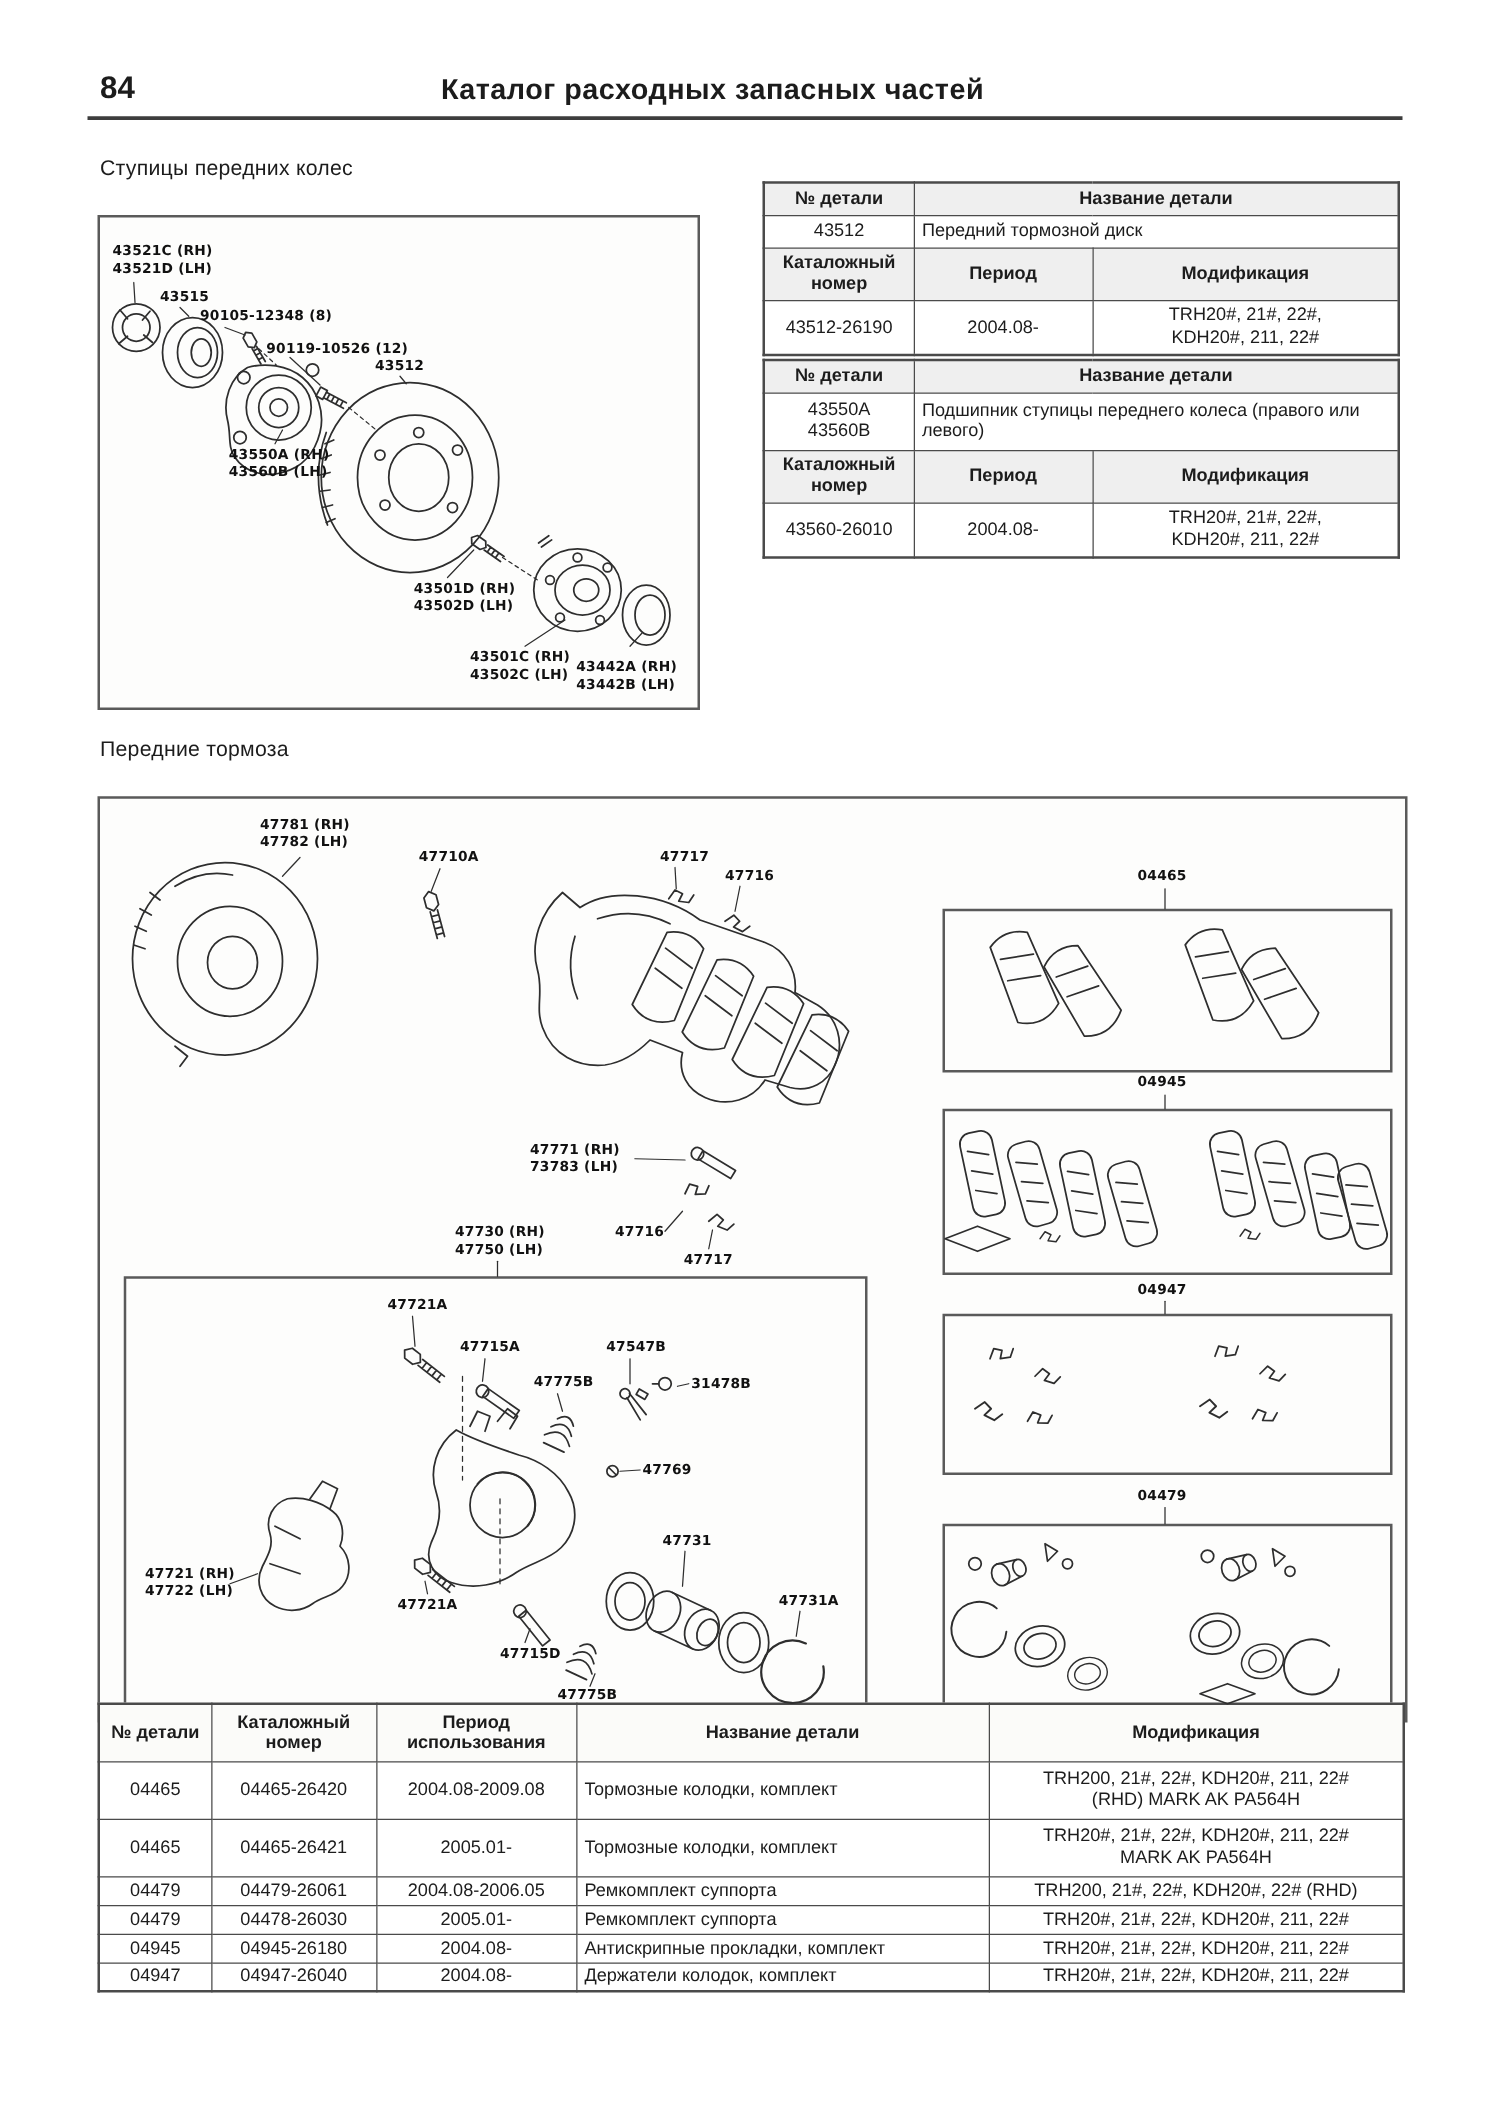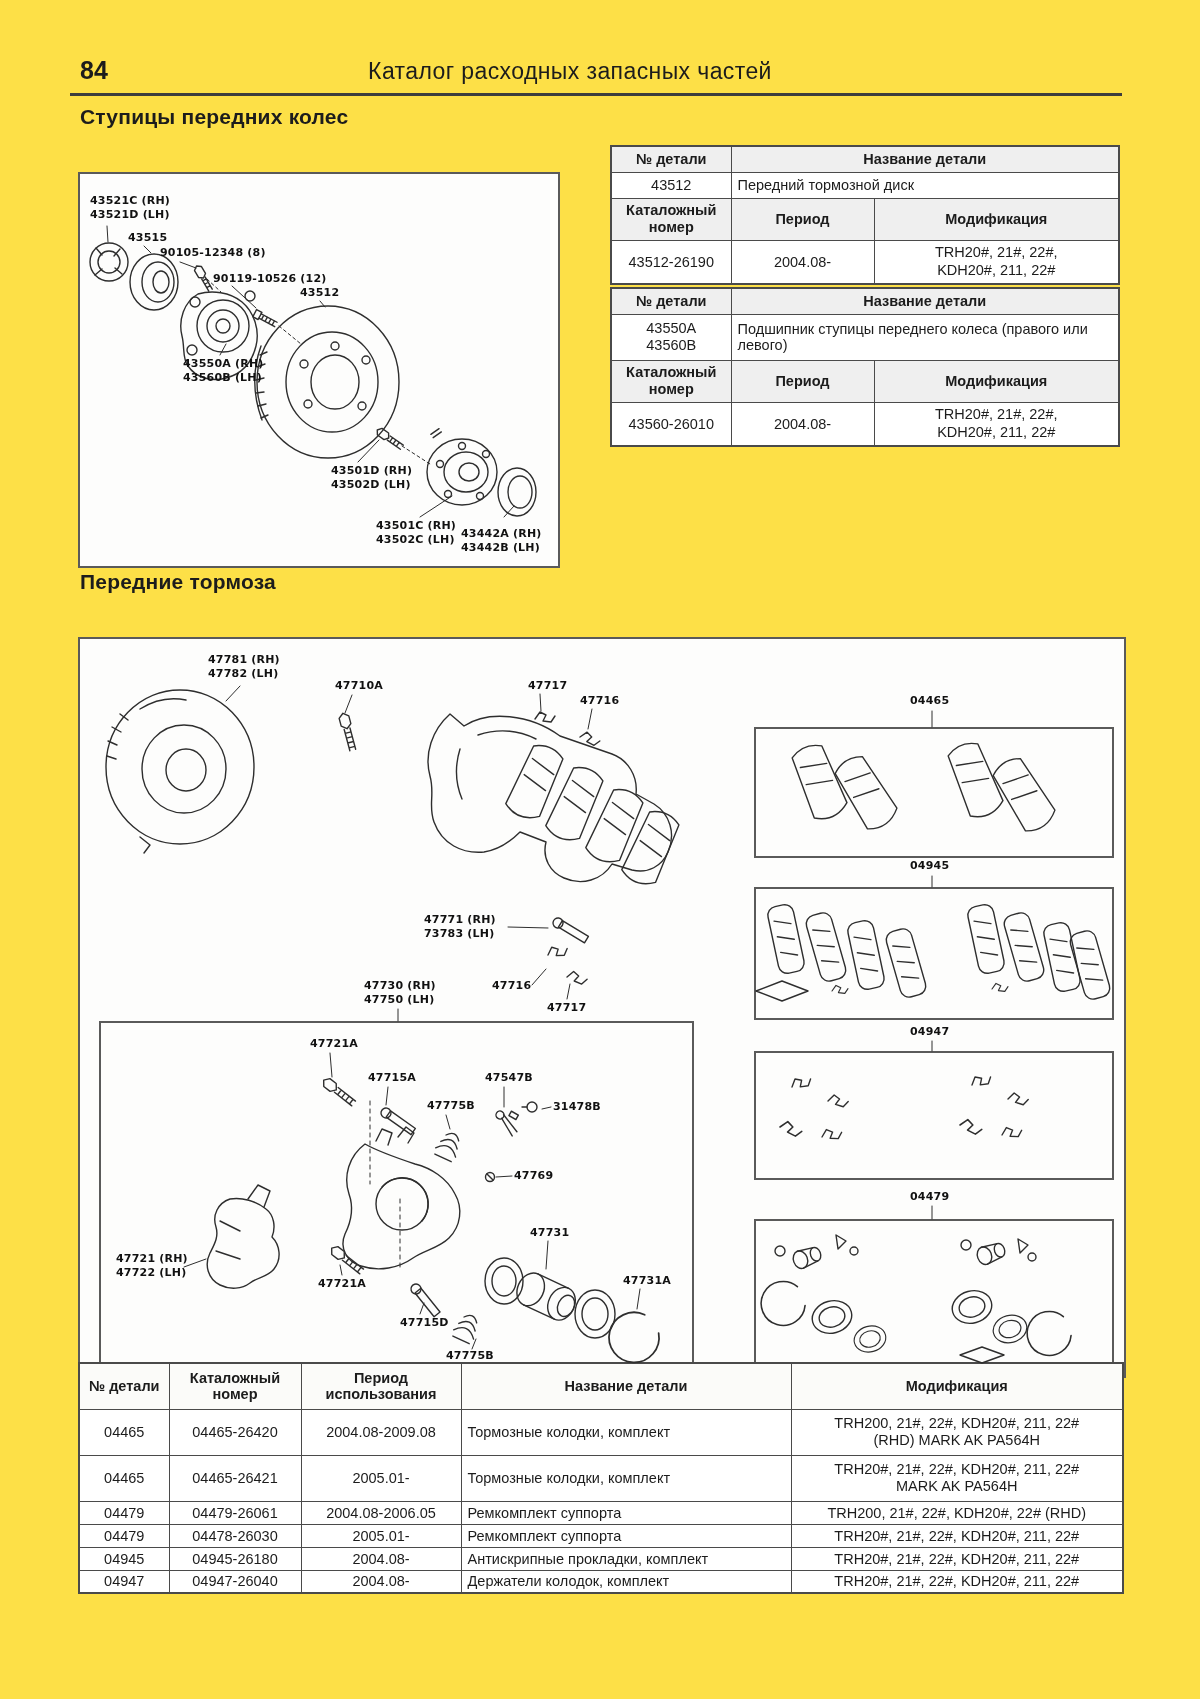--- a/index.html
+++ b/index.html
@@ -1,22 +1,22 @@
 <!DOCTYPE html>
 <html><head>
 <meta charset="utf-8">
 <style>
   html,body{margin:0;padding:0;background:#d8d8d6;}
-  .page{position:relative;width:1200px;height:1699px;margin:0 auto;background:#fde047;
+  .page{position:relative;width:1200px;height:1699px;margin:0 auto;background:#ffffff;
         font-family:"Liberation Sans",sans-serif;color:#1c1c1c;overflow:hidden;}
   .pageno{position:absolute;left:80px;top:56px;font-size:25px;font-weight:bold;}
   .htitle{position:absolute;left:70px;top:58px;width:1000px;text-align:center;
-          font-size:23px;font-weight:normal;letter-spacing:.4px;}
+          font-size:23px;font-weight:bold;letter-spacing:.4px;}
   .hrule{position:absolute;left:70px;top:93px;width:1052px;height:3px;background:#3d3d3d;}
-  .sec{position:absolute;font-size:21px;font-weight:bold;letter-spacing:.2px;}
+  .sec{position:absolute;font-size:17px;font-weight:normal;letter-spacing:.2px;margin-top:20px;}
   .box{position:absolute;border:2px solid #5a5a5a;background:#fdfdfc;margin-top:32px;}
   .ibox{position:absolute;border:2px solid #5a5a5a;background:transparent;}
   .pl{position:absolute;font-family:"DejaVu Sans",sans-serif;font-weight:bold;
       font-size:11px;line-height:1.25;letter-spacing:.2px;white-space:pre-line;color:#111;z-index:3;}
   svg.art{position:absolute;left:0;top:0;z-index:1;}
   .ptable{position:absolute;border-collapse:collapse;table-layout:fixed;background:#fff;
           border:2px solid #4a4a4a;}
   .ptable td,.ptable th{border:1px solid #4a4a4a;font-size:14.5px;padding:2px 6px;
           vertical-align:middle;text-align:center;overflow:hidden;}
   .ptable th{background:#efefef;font-weight:bold;line-height:1.15;}

